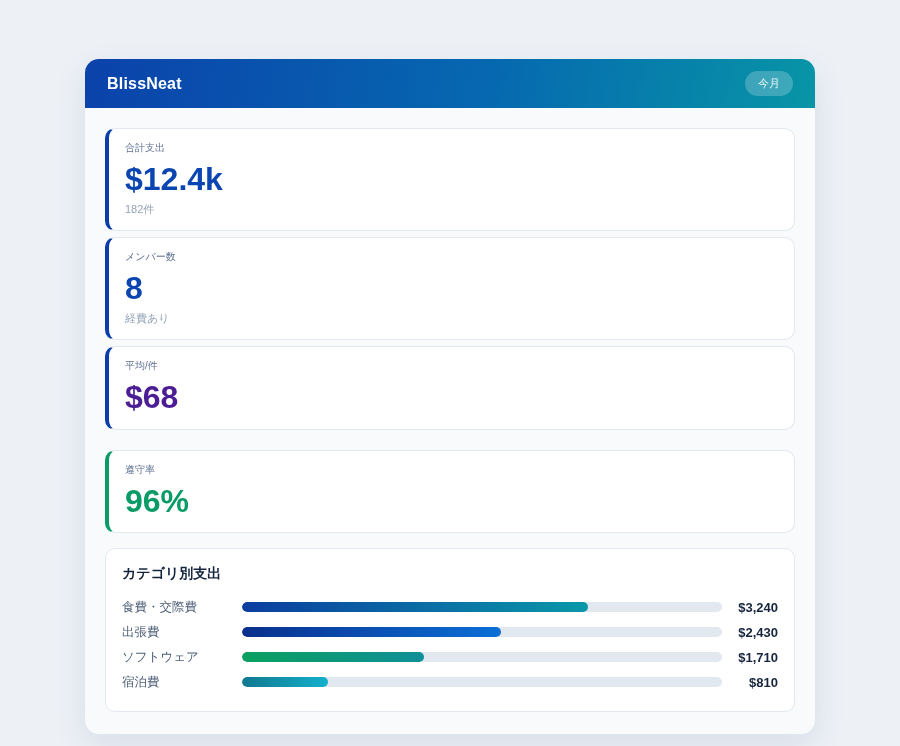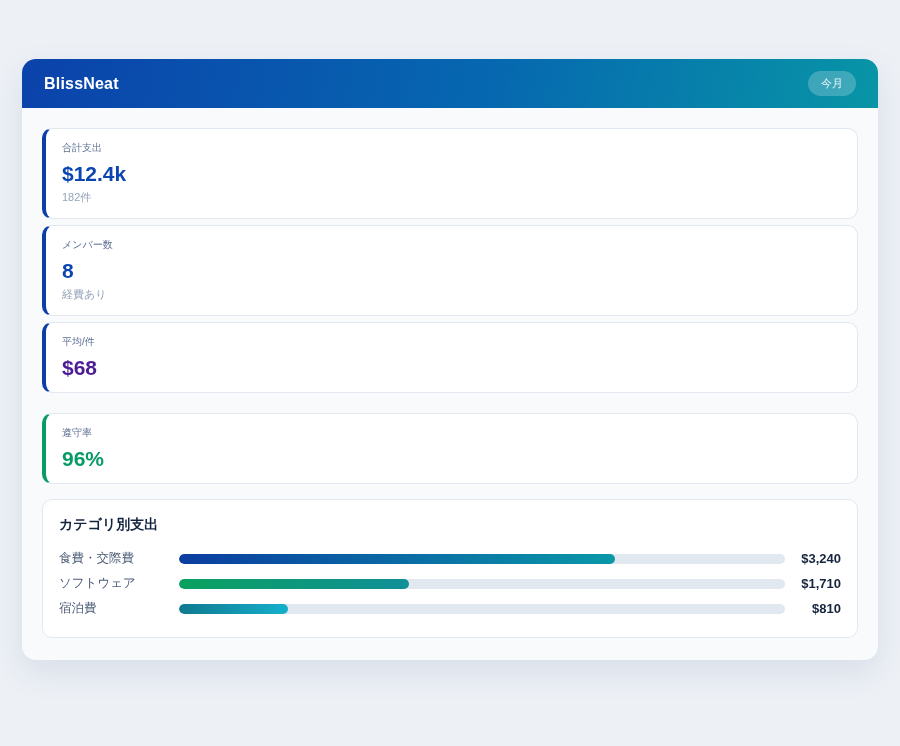--- a/index.html
+++ b/index.html
@@ -3,21 +3,21 @@
 <meta charset="utf-8">
 <style>
   * { margin:0; padding:0; box-sizing:border-box; }
   html,body { width:900px; height:746px; }
   body {
     background:#edf1f6;
     font-family:"Liberation Sans","DejaVu Sans",sans-serif;
     color:#16243d;
   }
   .app {
-    width:856px; margin:59px auto 0;
+    width:730px; margin:59px auto 0;
     background:#f8fafc;
     border-radius:14px;
     box-shadow:0 12px 32px rgba(30,60,120,0.10);
     overflow:hidden;
   }
   .app-header {
     height:49px;
     background:linear-gradient(100deg,#0b42ab 0%,#0668b0 55%,#0895a6 100%);
     display:flex; align-items:center; justify-content:space-between;
     padding:0 22px;
@@ -37,21 +37,21 @@
   .stat-card {
     background:#ffffff;
     border:1px solid #e2e8f0;
     border-left-width:4px;
     border-left-style:solid;
     border-radius:10px;
     padding:12px 16px 13px;
     margin-bottom:6px;
   }
   .stat-label { font-size:10px; color:#5f7195; margin-bottom:7px; }
-  .stat-value { font-size:21px; font-weight:bold; line-height:1.1; }
+  .stat-value { font-size:32px; font-weight:bold; line-height:1.1; }
   .stat-sub { font-size:11px; color:#94a3b8; margin-top:5px; }
   .stat-sub:empty { display:none; margin:0; }
   .category-card {
     background:#ffffff;
     border:1px solid #e2e8f0;
     border-radius:10px;
     padding:16px;
     margin-top:15px;
   }
   .category-title { font-size:14px; font-weight:bold; color:#13233f; margin-bottom:12px; }
@@ -111,20 +111,27 @@
       <div class="category-title">カテゴリ別支出</div>
 
       <div class="cat-row">
         <div class="cat-label">食費・交際費</div>
         <div class="cat-track">
             <div class="cat-fill" style="width: 72%; background: linear-gradient(90deg, rgb(11, 61, 160), rgb(10, 152, 168));"></div>
           </div>
         <div class="cat-value">$3,240</div>
       </div>
 
+      <div class="cat-row">
+        <div class="cat-label">出張費</div>
+        <div class="cat-track">
+            <div class="cat-fill" style="width: 54%; background: linear-gradient(90deg, rgb(10, 47, 140), rgb(11, 111, 214));"></div>
+          </div>
+        <div class="cat-value">$2,430</div>
+      </div>
 
       <div class="cat-row">
         <div class="cat-label">ソフトウェア</div>
         <div class="cat-track">
             <div class="cat-fill" style="width: 38%; background: linear-gradient(90deg, rgb(10, 160, 95), rgb(16, 143, 152));"></div>
           </div>
         <div class="cat-value">$1,710</div>
       </div>
 
 

